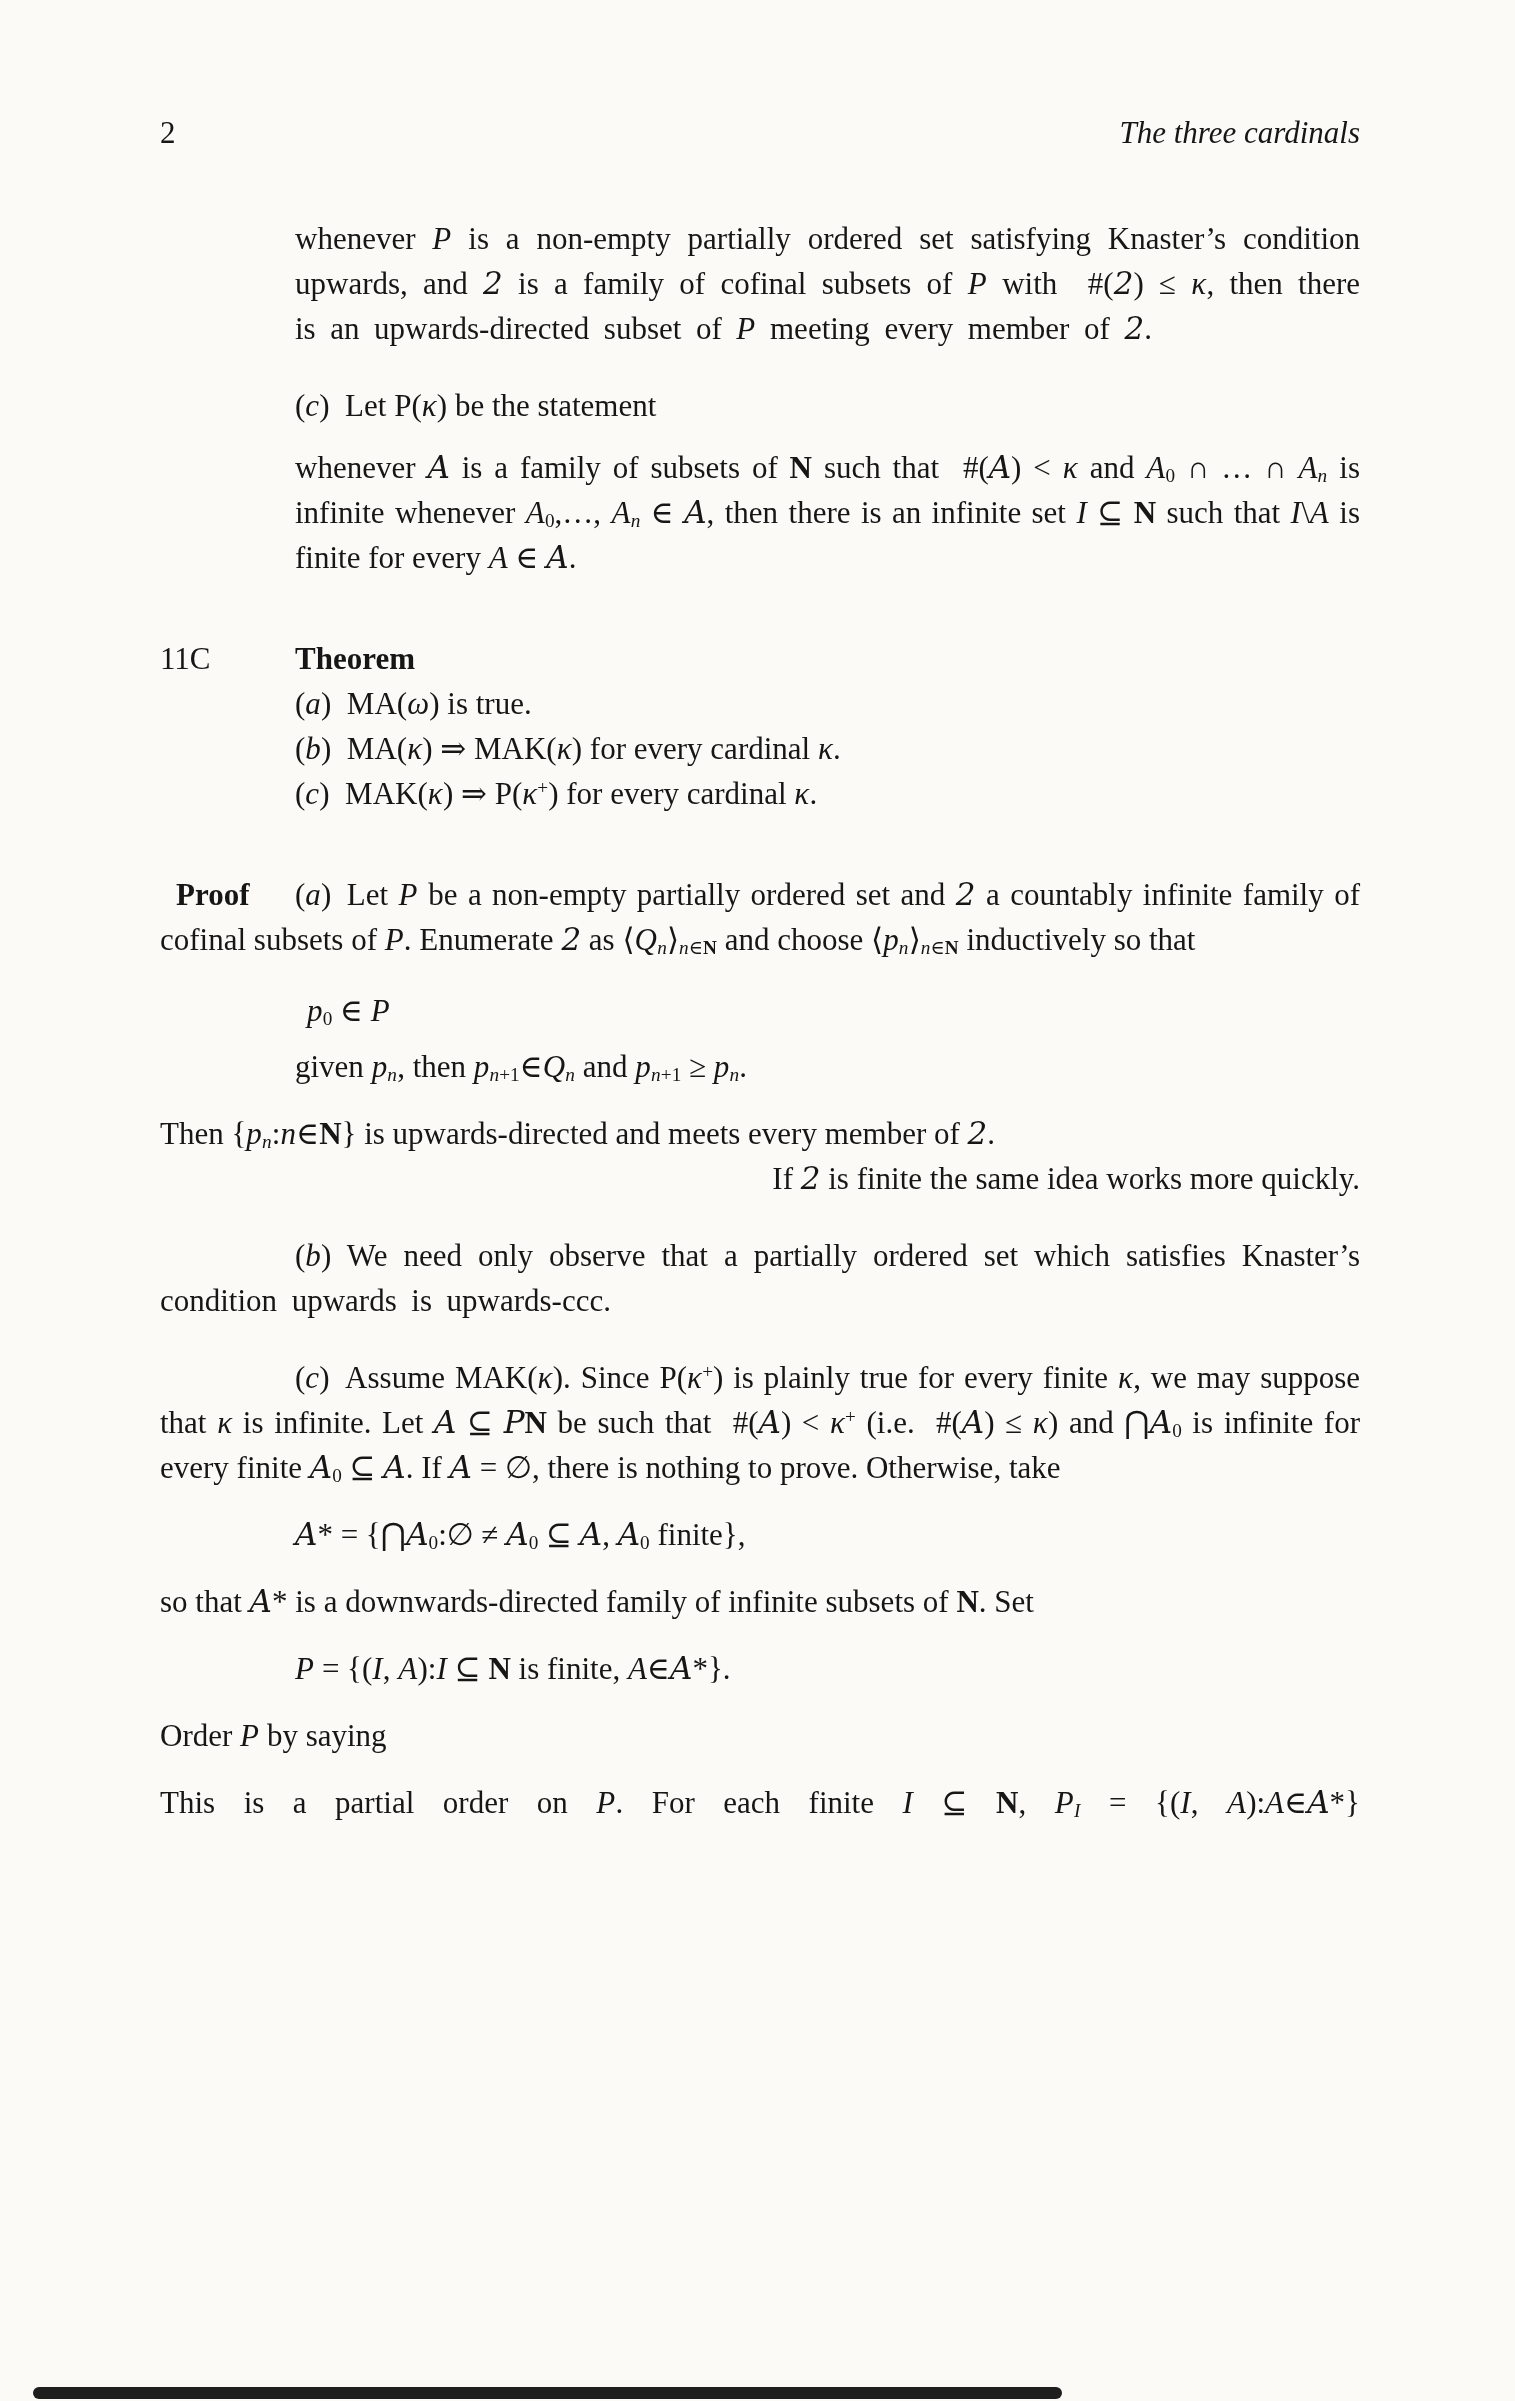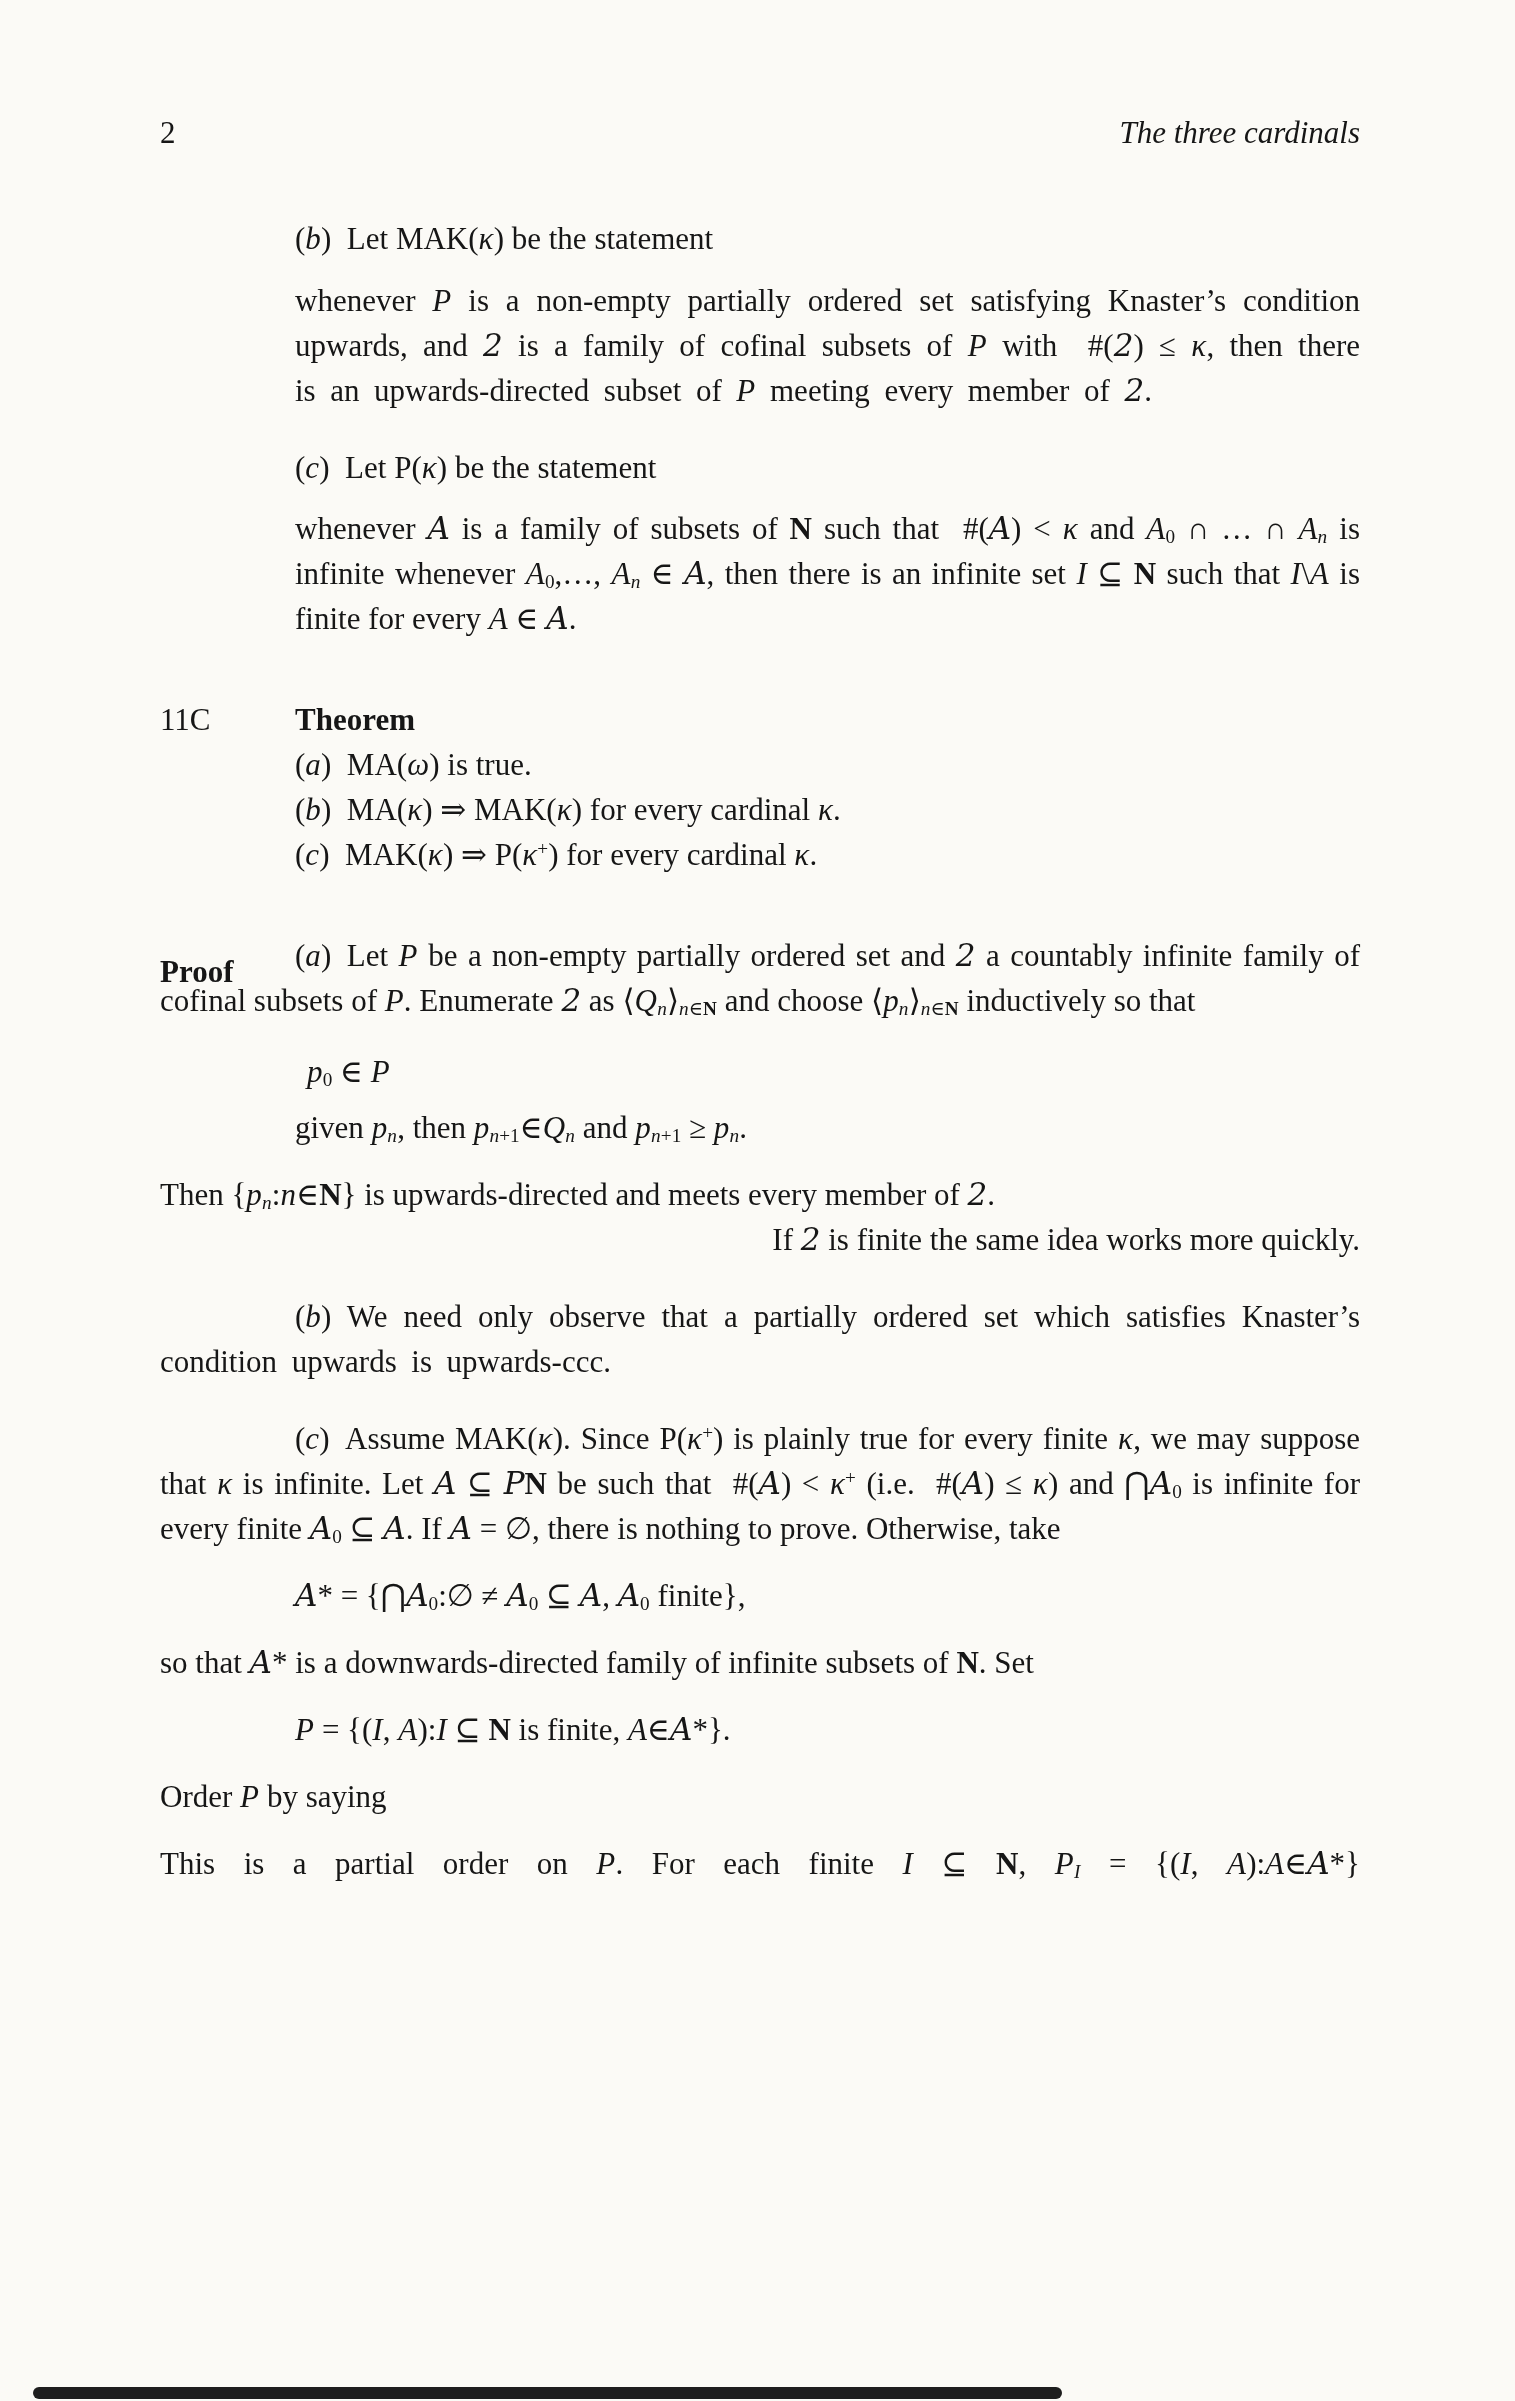--- a/index.html
+++ b/index.html
@@ -32,21 +32,21 @@
   .mb18 { margin-bottom:16.7px; }
   .mb24 { margin-bottom:22px; }
   .mb34 { margin-bottom:32px; }
   .mb60 { margin-bottom:56px; }
 
   .theorem-sec { position:relative; padding-left:135px; margin-bottom:56px; }
   .sec-num { position:absolute; left:0; top:0; font-weight:normal; }
   .theorem-heading { font-weight:bold; }
 
   .proof-block { position:relative; margin-bottom:26px; }
-  .proof-label { position:absolute; left:0; top:0; font-weight:bold;margin-top:16px; }
+  .proof-label { position:absolute; left:16px; top:0; font-weight:bold; }
 
   sub, sup { line-height:0; font-size:0.62em; }
   sup { vertical-align:0.5em; }
   sub { vertical-align:-0.22em; }
   .scr { font-style:italic; font-family:"DejaVu Serif",serif; }
   i { letter-spacing:0.2px; }
 
   .bottom-smudge {
     position:absolute; left:33px; bottom:1.9px;
     width:1029px; height:12px;
@@ -58,21 +58,20 @@
 <body>
 
 <div class="page">
   <div class="content">
 
     <div class="header">
       <span>2</span>
       <span class="running-title">The three cardinals</span>
     </div>
 
-    <p class="ind mb18">(<i>b</i>) Let MAK(<i>κ</i>) be the statement</p>
     <p class="ind just loose mb34">whenever <i>P</i> is a non-empty partially ordered set satisfying Knaster’s condition upwards, and <span class="scr">2</span> is a family of cofinal subsets of <i>P</i> with &nbsp;#(<span class="scr">2</span>) ≤ <i>κ</i>, then there is an upwards-directed subset of <i>P</i> meeting every member of <span class="scr">2</span>.</p>
 
     <p class="ind mb18">(<i>c</i>) Let P(<i>κ</i>) be the statement</p>
     <p class="ind just mb60">whenever <span class="scr">A</span> is a family of subsets of <b>N</b> such that &nbsp;#(<span class="scr">A</span>) &lt; <i>κ</i> and <i>A</i><sub>0</sub> ∩ … ∩ <i>A</i><sub><i>n</i></sub> is infinite whenever <i>A</i><sub>0</sub>,…, <i>A</i><sub><i>n</i></sub> ∈ <span class="scr">A</span>, then there is an infinite set <i>I</i> ⊆ <b>N</b> such that <i>I</i>\<i>A</i> is finite for every <i>A</i> ∈ <span class="scr">A</span>.</p>
 
     <div class="theorem-sec">
       <span class="sec-num">11C</span>
       <p class="theorem-heading">Theorem</p>
       <p>(<i>a</i>) MA(<i>ω</i>) is true.</p>
       <p>(<i>b</i>) MA(<i>κ</i>) ⇒ MAK(<i>κ</i>) for every cardinal <i>κ</i>.</p>

